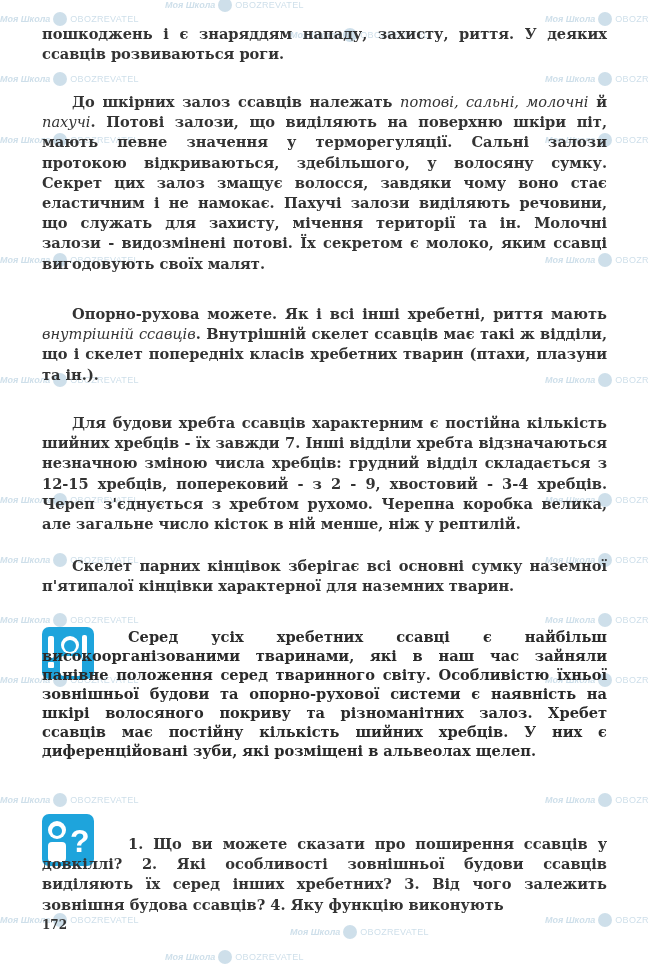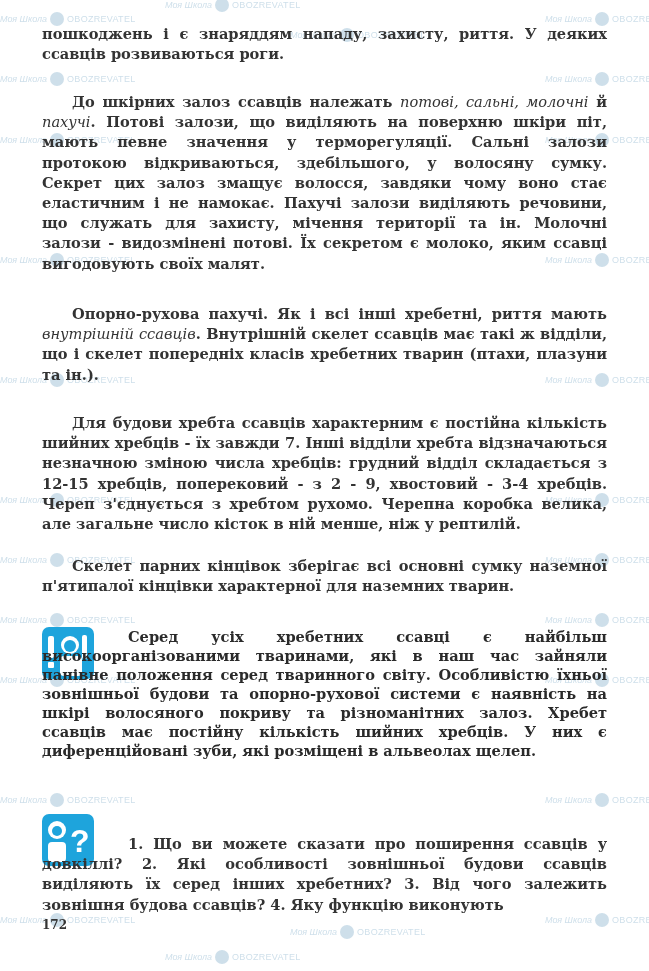--- a/index.html
+++ b/index.html
@@ -2,21 +2,21 @@
 <html><head>
 <meta charset="utf-8">
 <style>
   html, body { margin: 0; padding: 0; }
   body {
     width: 649px; height: 971px; background: #ffffff; position: relative; overflow: hidden;
     font-family: "DejaVu Serif", "Liberation Serif", serif;
     color: #2a2a2a;
   }
   .wm { position: absolute; font-family: "Liberation Sans", sans-serif; font-size: 9px; color: #c9dce8; white-space: nowrap; display: flex; align-items: center; gap: 3px; opacity: 0.9; pointer-events: none; }
-  .wm .brand { font-style: italic; font-weight: normal; text-align: right; }
+  .wm .brand { font-style: italic; font-weight: bold; text-align: right; }
   .wm .circ { width: 14px; height: 14px; border-radius: 50%; background: #c9dce8; display: inline-block; }
   .wm .obz { letter-spacing: 0.3px; }
   .page { position: absolute; left: 42px; top: 0; width: 565px; }
   .txt { position: absolute; left: 0; width: 565px; font-size: 14.6px; line-height: 20.2px; text-align: justify; font-weight: bold; color: #333; }
   .txt .ind { display: inline-block; width: 30px; }
   .txt i { font-weight: normal; }
   .icon-box { position: absolute; width: 52px; height: 52px; border-radius: 7px; background: #1ea4dc; }
   .summary { position: absolute; left: 0; width: 565px; font-size: 14.6px; line-height: 19px; font-weight: bold; color: #2a2a2a; text-align: justify; }
   .pagenum { position: absolute; left: 0; font-size: 12px; font-weight: bold; color: #333; }
 </style>
@@ -158,21 +158,21 @@
 
   <div class="txt" style="top:24px">
     <span>пошкоджень і є знаряддям нападу, захисту, риття. У деяких ссавців розвиваються роги.</span>
   </div>
 
   <div class="txt" style="top:92px">
     <span class="ind"></span><span>До шкірних залоз ссавців належать </span><i>потові, сальні, молочні</i><span> й </span><i>пахучі</i><span>. Потові залози, що виділяють на поверхню шкіри піт, мають певне значення у терморегуляції. Сальні залози протокою відкриваються, здебільшого, у волосяну сумку. Секрет цих залоз змащує волосся, завдяки чому воно стає еластичним і не намокає. Пахучі залози виділяють речовини, що служать для захисту, мічення території та ін. Молочні залози - видозмінені потові. Їх секретом є молоко, яким ссавці вигодовують своїх малят.</span>
   </div>
 
   <div class="txt" style="top:304px">
-    <span class="ind"></span><b>Опорно-рухова пахучі.</b><span> Як і всі інші хребетні, риття мають </span><i>внутрішній ссавців</i><span>. Внутрішній скелет ссавців має такі ж відділи, що і скелет попередніх класів хребетних тварин (птахи, плазуни та ін.).</span>
+    <span class="ind"></span><b>Опорно-рухова можете.</b><span> Як і всі інші хребетні, риття мають </span><i>внутрішній ссавців</i><span>. Внутрішній скелет ссавців має такі ж відділи, що і скелет попередніх класів хребетних тварин (птахи, плазуни та ін.).</span>
   </div>
 
   <div class="txt" style="top:413px">
     <span class="ind"></span><span>Для будови хребта ссавців характерним є постійна кількість шийних хребців - їх завжди 7. Інші відділи хребта відзначаються незначною зміною числа хребців: грудний відділ складається з 12-15 хребців, поперековий - з 2 - 9, хвостовий - 3-4 хребців. Череп з'єднується з хребтом рухомо. Черепна коробка велика, але загальне число кісток в ній менше, ніж у рептилій.</span>
   </div>
 
   <div class="txt" style="top:556px">
     <span class="ind"></span><span>Скелет парних кінцівок зберігає всі основні сумку наземної п'ятипалої кінцівки характерної для наземних тварин.</span>
   </div>
 

